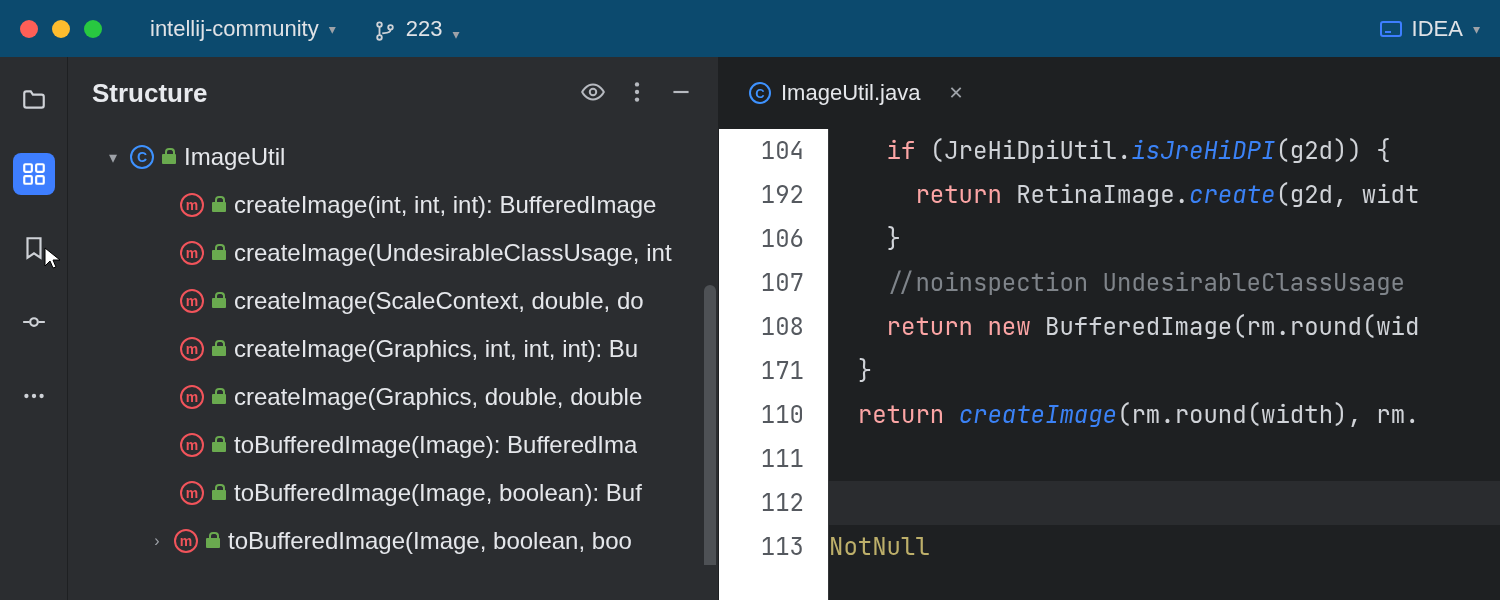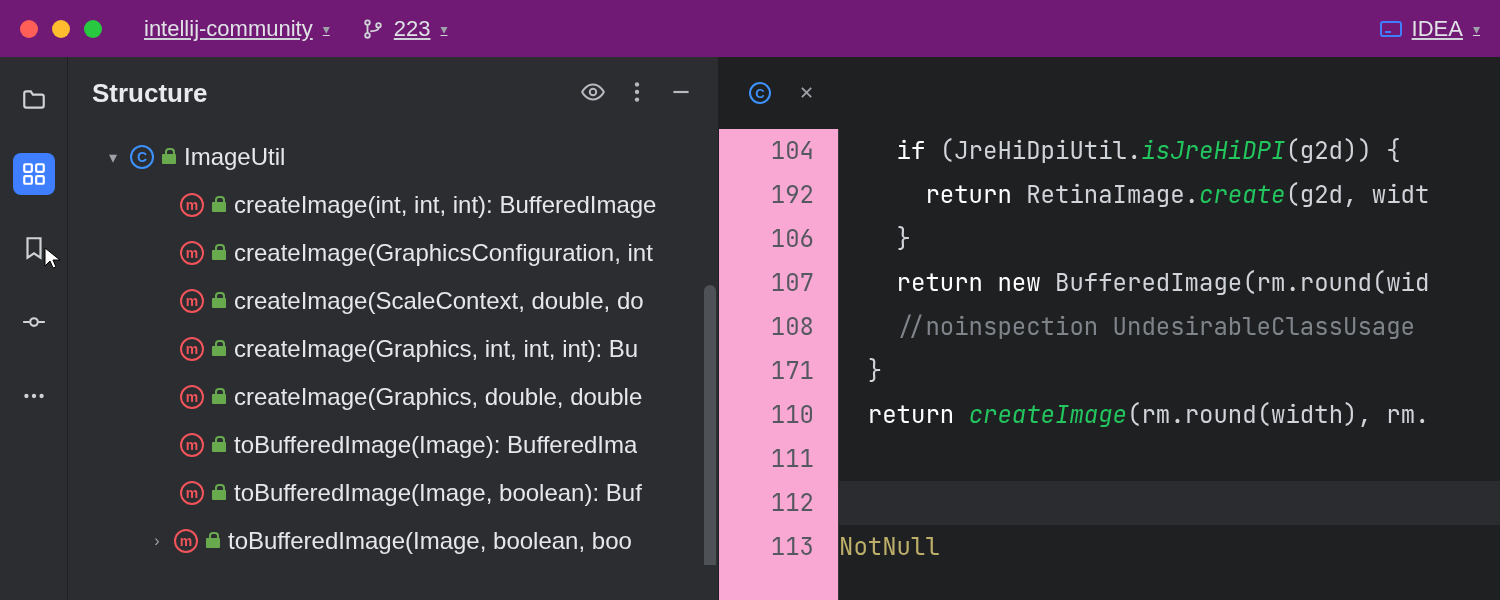--- a/index.html
+++ b/index.html
@@ -9,31 +9,30 @@
     font-family: -apple-system, BlinkMacSystemFont, "Segoe UI", sans-serif;
     color: #d0d3d8;
     overflow: hidden;
     font-size: 14px;
   }
   .titlebar {
     height: 57px;
     display: flex;
     align-items: center;
     padding: 0 20px;
-    background: #701a75;
-    gap: 12px;
-    text-decoration: underline;
+    background: #0c4a6e;
+    gap: 18px;
   }
   .traffic { display: flex; gap: 14px; margin-right: 30px; }
   .traffic .dot { width: 18px; height: 18px; border-radius: 50%; }
   .dot.r { background: #ff5f57; }
   .dot.y { background: #febc2e; }
   .dot.g { background: #28c840; }
   .proj { display: flex; align-items: center; gap: 10px; color: #e0e2e6; font-size: 22px; }
-  .branch { display: flex; align-items: center; gap: 10px; color: #e0e2e6; font-size: 22px; margin-left: 20px; }
+  .branch { display: flex; align-items: flex-end; gap: 10px; color: #e0e2e6; font-size: 22px; margin-left: 20px; }
   .chev { font-size: 14px; color: #9ea2a8; }
   .spacer { flex: 1; }
   .idea { display: flex; align-items: center; gap: 10px; color: #e0e2e6; font-size: 22px; }
   .idea-icon {
     width: 22px; height: 16px; border: 2px solid #3e7eff; border-radius: 3px;
     position: relative;
   }
   .idea-icon::before {
     content:""; position:absolute; left:3px; bottom:2px; width:6px; height:2px; background:#3e7eff;
   }
@@ -133,30 +132,30 @@
     font-size:13px; color:#3e92ff; font-weight:700;
   }
   .tab-close { margin-left:18px; color:#9ea2a8; font-size:18px; }
 
   .code {
     display:flex; flex:1; font-family: "JetBrains Mono", Menlo, Consolas, monospace;
     font-size:24px; line-height: 44px;
     overflow:hidden;
   }
   .gutter {
-    width: 120px; text-align:right; color:#55595f; padding-right: 24px;
+    width: 110px; text-align:right; color:#55595f; padding-right: 24px;
     border-right: 1px solid #343639;
-    background:#f9a8d4;
+    background:#ffffff;
   }
   .gutter .ln { height:44px; }
   .lines { padding-left: 0; position:relative; flex:1; overflow:hidden; }
   .line { height:44px; white-space:pre; }
   .line.current { background:#2a2c2f; }
-  .kw { color:#ffffff; }
-  .fn { color:#22c55e; font-style:italic; }
+  .kw { color:#fca5a5; }
+  .fn { color:#3b82f6; font-style:italic; }
   .comment { color:#7f848a; }
   .ann { color:#bdaf6a; }
   .txt { color:#d0d3d8;margin-top:40px; }
 
   .cursor-ptr {
     position:absolute; left:42px; top:246px; width:24px; height:24px;
     pointer-events:none;
   }
 </style>
 </head>
@@ -261,21 +260,21 @@
       </div>
       <div id="methods">
           <div class="tree-row indent1">
             <span class="method-badge">m</span>
             <span class="lock"></span>
             <span class="tree-label">createImage(int, int, int): BufferedImage</span>
           </div>
           <div class="tree-row indent1">
             <span class="method-badge">m</span>
             <span class="lock"></span>
-            <span class="tree-label">createImage(GraphicsConfiguration, int</span>
+            <span class="tree-label">createImage(UndesirableClassUsage, int</span>
           </div>
           <div class="tree-row indent1">
             <span class="method-badge">m</span>
             <span class="lock"></span>
             <span class="tree-label">createImage(ScaleContext, double, do</span>
           </div>
           <div class="tree-row indent1">
             <span class="method-badge">m</span>
             <span class="lock"></span>
             <span class="tree-label">createImage(Graphics, int, int, int): Bu</span>
@@ -303,42 +302,43 @@
           </div>
         </div>
       <div class="vscroll"></div>
     </div>
   </div>
 
   <div class="editor">
     <div class="tabbar">
       <div class="tab">
         <span class="file-badge">C</span>
+        <span>ImageUtil.java</span>
         <span class="tab-close">✕</span>
       </div>
     </div>
     <div class="code">
       <div class="gutter" id="gutter">
           <div class="ln">104</div>
           <div class="ln">192</div>
           <div class="ln">106</div>
           <div class="ln">107</div>
           <div class="ln">108</div>
           <div class="ln">171</div>
           <div class="ln">110</div>
           <div class="ln">111</div>
           <div class="ln">112</div>
           <div class="ln">113</div>
         </div>
       <div class="lines" id="lines">
           <div class="line"><span class="txt">    </span><span class="kw">if</span><span class="txt"> (JreHiDpiUtil.</span><span class="fn">isJreHiDPI</span><span class="txt">(g2d)) {</span></div>
           <div class="line"><span class="txt">      </span><span class="kw">return</span><span class="txt"> RetinaImage.</span><span class="fn">create</span><span class="txt">(g2d, widt</span></div>
           <div class="line"><span class="txt">    }</span></div>
+          <div class="line"><span class="txt">    </span><span class="comment">//noinspection UndesirableClassUsage</span></div>
           <div class="line"><span class="txt">    </span><span class="kw">return new</span><span class="txt"> BufferedImage(rm.round(wid</span></div>
-          <div class="line"><span class="txt">    </span><span class="comment">//noinspection UndesirableClassUsage</span></div>
           <div class="line"><span class="txt">  }</span></div>
           <div class="line"><span class="txt">  </span><span class="kw">return</span><span class="txt"> </span><span class="fn">createImage</span><span class="txt">(rm.round(width), rm.</span></div>
           <div class="line"></div>
           <div class="line current"></div>
           <div class="line"><span class="ann">NotNull</span></div>
         </div>
     </div>
   </div>
 </div>
 

